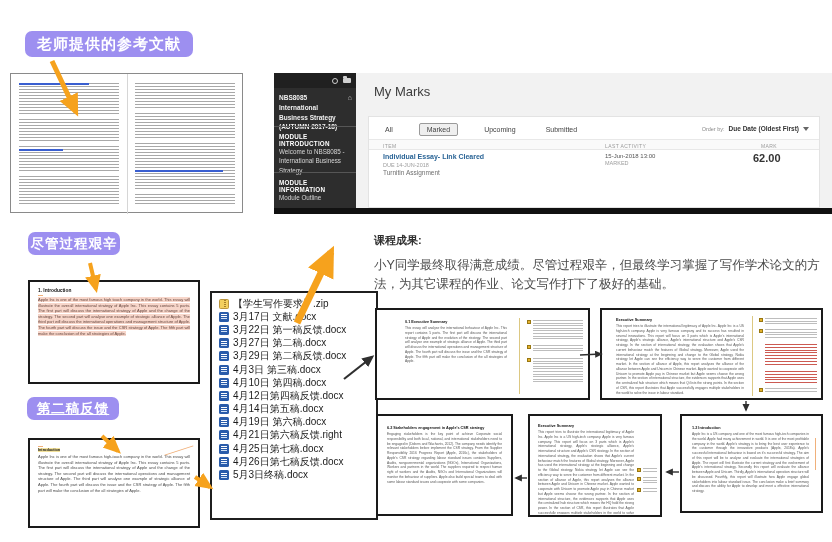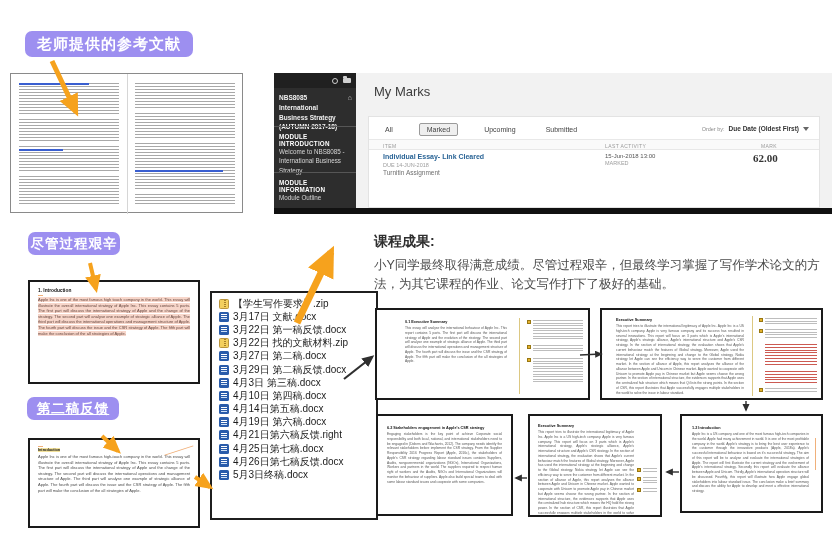--- a/index.html
+++ b/index.html
@@ -62,24 +62,24 @@
          border-top:4px solid #666;}
   .bb-head{position:absolute;left:0;top:22px;width:100%;height:11px;background:#fafafa;
            border-top:1px solid #e8e8e8;border-bottom:1px solid #e8e8e8;
            font-size:5px;color:#9a9a9a;letter-spacing:.4px;}
   .bb-row{position:absolute;left:0;top:33px;width:100%;height:34px;background:#fff;}
   .bb-item-title{position:absolute;left:14px;top:3px;font-size:7px;font-weight:bold;color:#2a6496;cursor:pointer;}
   .bb-item-due{position:absolute;left:14px;top:12px;font-size:5.5px;color:#9d9d9d;}
   .bb-item-type{position:absolute;left:14px;top:19px;font-size:6.5px;color:#6f6f6f;}
   .bb-act1{position:absolute;left:236px;top:3px;font-size:6px;color:#555;}
   .bb-act2{position:absolute;left:236px;top:10px;font-size:5.5px;color:#9d9d9d;}
-  .bb-mark{position:absolute;left:384px;top:2px;font-size:11px;font-weight:bold;color:#333;font-family:Liberation Serif, serif;}
-
-  
-  .outcome-h{position:absolute;left:374px;top:233px;font-size:14px;font-weight:bold;color:#2f2f2f;}
+  .bb-mark{position:absolute;left:384px;top:2px;font-size:11px;font-weight:bold;color:#333;}
+
+  
+  .outcome-h{position:absolute;left:374px;top:233px;font-size:11px;font-weight:bold;color:#2f2f2f;}
   .outcome-b{position:absolute;left:374px;top:256px;width:452px;font-size:12.5px;line-height:1.55;color:#4a4a4a;}
 
   
   .filebox{position:absolute;left:210px;top:291px;width:168px;height:229px;background:#fff;
            border:2px solid #1f1f1f;padding:4px 0 0 7px;}
   .frow{display:flex;align-items:center;gap:4px;height:13.2px;cursor:pointer;}
   .fname{font-size:10px;color:#1c1c1c;white-space:nowrap;}
   .fico{width:10px;height:10px;flex:0 0 auto;position:relative;border-radius:1.5px;}
   .fico.doc-i{background:#2a5caa;}
   .fico.doc-i::after{content:"";position:absolute;left:2px;top:2.5px;width:6px;height:1px;
@@ -199,38 +199,38 @@
       </div>
     <div class="frow">
         <span class="fico doc-i"></span>
         <span class="fname">3月17日 文献.docx</span>
       </div>
     <div class="frow">
         <span class="fico doc-i"></span>
         <span class="fname">3月22日 第一稿反馈.docx</span>
       </div>
     <div class="frow">
-        <span class="fico zip-i"></span>
-        <span class="fname">3月22日 找的文献材料.zip</span>
-      </div>
-    <div class="frow">
         <span class="fico doc-i"></span>
         <span class="fname">3月27日 第二稿.docx</span>
       </div>
     <div class="frow">
         <span class="fico doc-i"></span>
         <span class="fname">3月29日 第二稿反馈.docx</span>
       </div>
     <div class="frow">
         <span class="fico doc-i"></span>
         <span class="fname">4月3日 第三稿.docx</span>
       </div>
     <div class="frow">
         <span class="fico doc-i"></span>
         <span class="fname">4月10日 第四稿.docx</span>
+      </div>
+    <div class="frow">
+        <span class="fico doc-i"></span>
+        <span class="fname">4月12日第四稿反馈.docx</span>
       </div>
     <div class="frow">
         <span class="fico doc-i"></span>
         <span class="fname">4月14日第五稿.docx</span>
       </div>
     <div class="frow">
         <span class="fico doc-i"></span>
         <span class="fname">4月19日 第六稿.docx</span>
       </div>
     <div class="frow">

